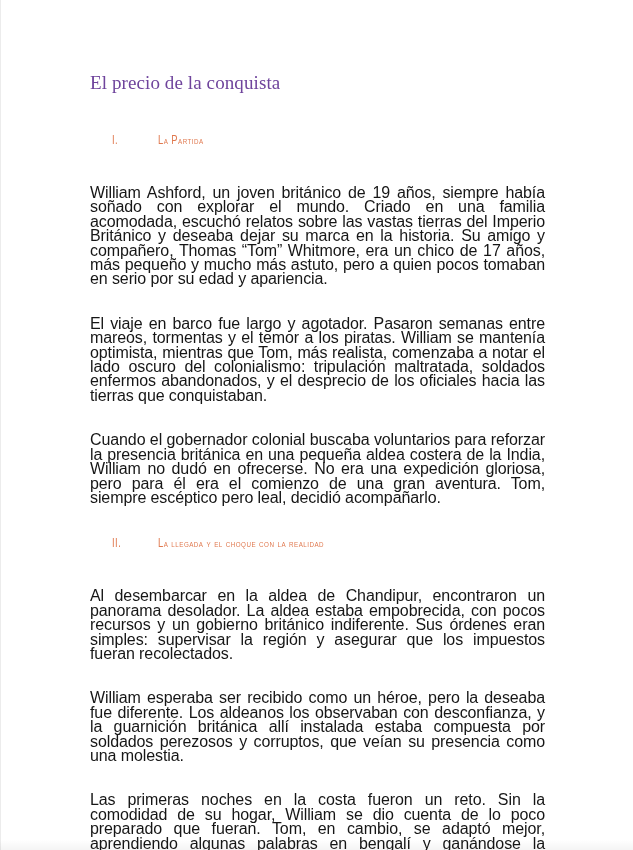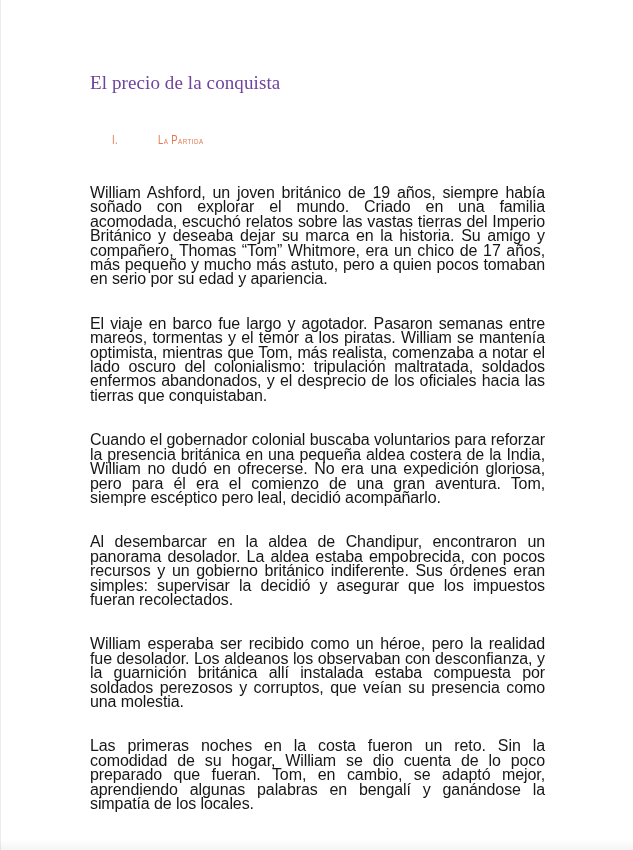--- a/index.html
+++ b/index.html
@@ -83,21 +83,25 @@
     <span class="numeral">I.</span>
     <span class="heading-text">La Partida</span>
   </div>
 
   <p class="body-para">William Ashford, un joven británico de 19 años, siempre había soñado con explorar el mundo. Criado en una familia acomodada, escuchó relatos sobre las vastas tierras del Imperio Británico y deseaba dejar su marca en la historia. Su amigo y compañero, Thomas “Tom” Whitmore, era un chico de 17 años, más pequeño y mucho más astuto, pero a quien pocos tomaban en serio por su edad y apariencia.</p>
 
   <p class="body-para">El viaje en barco fue largo y agotador. Pasaron semanas entre mareos, tormentas y el temor a los piratas. William se mantenía optimista, mientras que Tom, más realista, comenzaba a notar el lado oscuro del colonialismo: tripulación maltratada, soldados enfermos abandonados, y el desprecio de los oficiales hacia las tierras que conquistaban.</p>
 
   <p class="body-para">Cuando el gobernador colonial buscaba voluntarios para reforzar la presencia británica en una pequeña aldea costera de la India, William no dudó en ofrecerse. No era una expedición gloriosa, pero para él era el comienzo de una gran aventura. Tom, siempre escéptico pero leal, decidió acompañarlo.</p>
 
+  <div class="section-heading">
+    <span class="numeral">II.</span>
+    <span class="heading-text">La llegada y el choque con la realidad</span>
+  </div>
 
-  <p class="body-para">Al desembarcar en la aldea de Chandipur, encontraron un panorama desolador. La aldea estaba empobrecida, con pocos recursos y un gobierno británico indiferente. Sus órdenes eran simples: supervisar la decidió y asegurar que los impuestos fueran recolectados.</p>
+  <p class="body-para">Al desembarcar en la aldea de Chandipur, encontraron un panorama desolador. La aldea estaba empobrecida, con pocos recursos y un gobierno británico indiferente. Sus órdenes eran simples: supervisar la región y asegurar que los impuestos fueran recolectados.</p>
 
-  <p class="body-para">William esperaba ser recibido como un héroe, pero la realidad fue desolador. Los aldeanos los observaban con desconfianza, y la guarnición británica allí instalada estaba compuesta por soldados perezosos y corruptos, que veían su presencia como una molestia.</p>
+  <p class="body-para">William esperaba ser recibido como un héroe, pero la deseaba fue diferente. Los aldeanos los observaban con desconfianza, y la guarnición británica allí instalada estaba compuesta por soldados perezosos y corruptos, que veían su presencia como una molestia.</p>
 
   <p class="body-para">Las primeras noches en la costa fueron un reto. Sin la comodidad de su hogar, William se dio cuenta de lo poco preparado que fueran. Tom, en cambio, se adaptó mejor, aprendiendo algunas palabras en bengalí y ganándose la simpatía de los locales.</p>
 
   <div class="page-shadow-bottom"></div>
 </div>
 
 </body></html>

